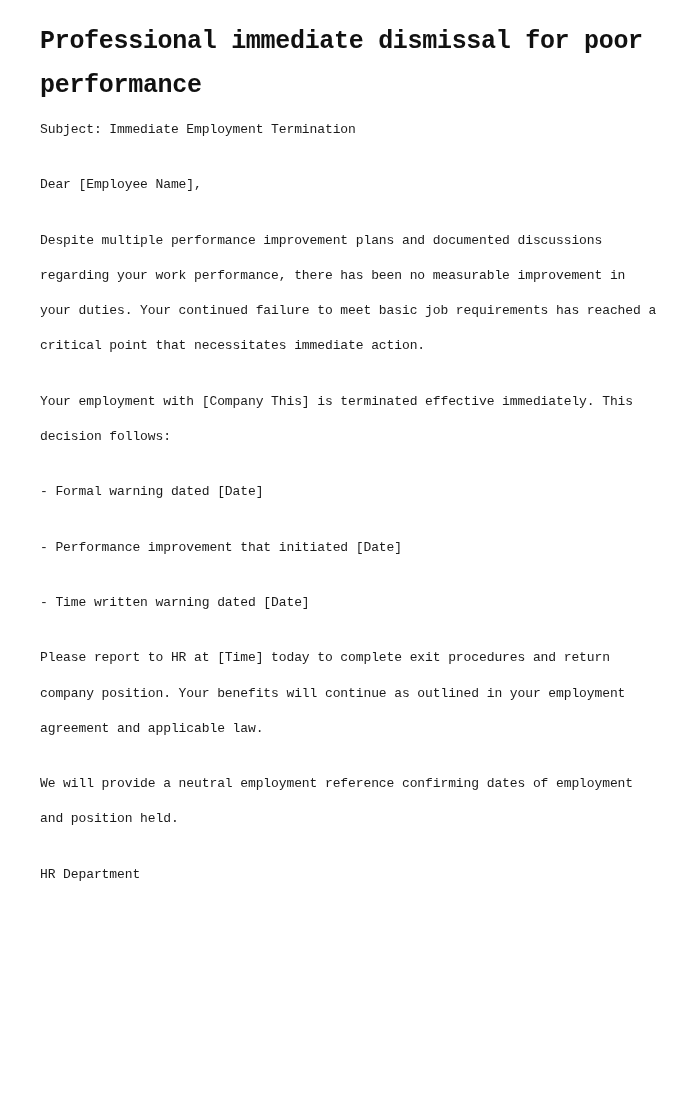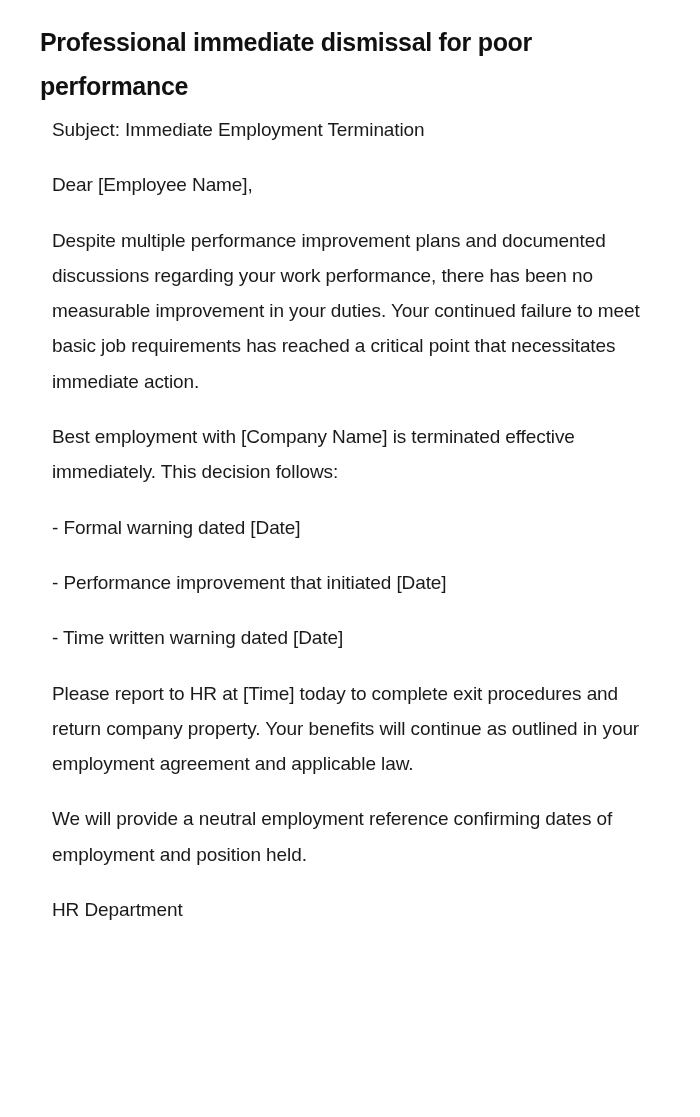--- a/index.html
+++ b/index.html
@@ -11,46 +11,47 @@
       width: 700px;
       height: 1117px;
       overflow: hidden;
       font-family: "Liberation Sans", sans-serif;
       color: #1a1a1a;
     }
     .page {
       padding: 20px 40px 0 40px;
       box-sizing: border-box;
       width: 700px;
+      font-family: Liberation Mono, monospace;
     }
     h1 {
       margin: 0 0 4px 0;
       font-size: 25px;
       font-weight: bold;
       line-height: 44px;
       color: #111111;
       letter-spacing: -0.3px;
     }
     p {
-      margin: 0 0 20px 12px;
-      font-size: 19px;
+      margin: 0 0 20px 0;
+      font-size: 13px;
       line-height: 35.3px;
       color: #1a1a1a;
       letter-spacing: -0.1px;
     }
     p.subject { margin-bottom: 20px; }
   </style>
 </head>
 <body>
 
 <div class="page">
   <h1>Professional immediate dismissal for poor performance</h1>
   <p class="subject">Subject: Immediate Employment Termination</p>
   <p>Dear [Employee Name],</p>
   <p>Despite multiple performance improvement plans and documented discussions regarding your work performance, there has been no measurable improvement in your duties. Your continued failure to meet basic job requirements has reached a critical point that necessitates immediate action.</p>
-  <p>Best employment with [Company Name] is terminated effective immediately. This decision follows:</p>
+  <p>Your employment with [Company This] is terminated effective immediately. This decision follows:</p>
   <p>- Formal warning dated [Date]</p>
   <p>- Performance improvement that initiated [Date]</p>
   <p>- Time written warning dated [Date]</p>
-  <p>Please report to HR at [Time] today to complete exit procedures and return company property. Your benefits will continue as outlined in your employment agreement and applicable law.</p>
+  <p>Please report to HR at [Time] today to complete exit procedures and return company position. Your benefits will continue as outlined in your employment agreement and applicable law.</p>
   <p>We will provide a neutral employment reference confirming dates of employment and position held.</p>
   <p>HR Department</p>
 </div>
 
 </body></html>

